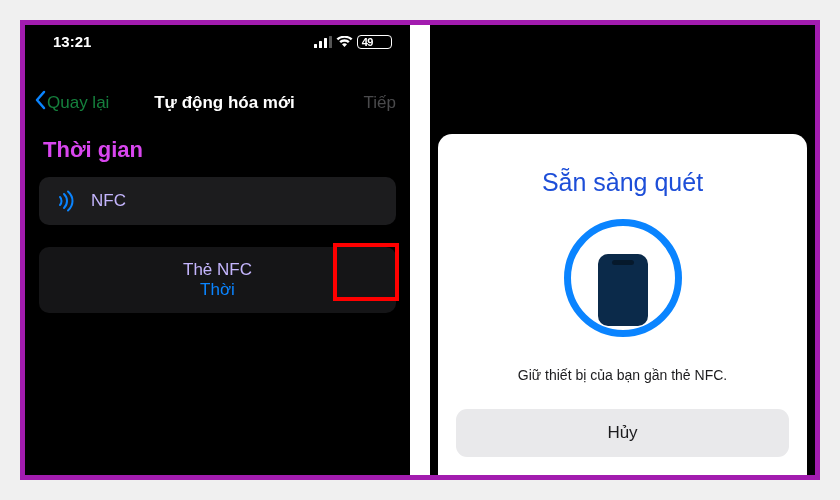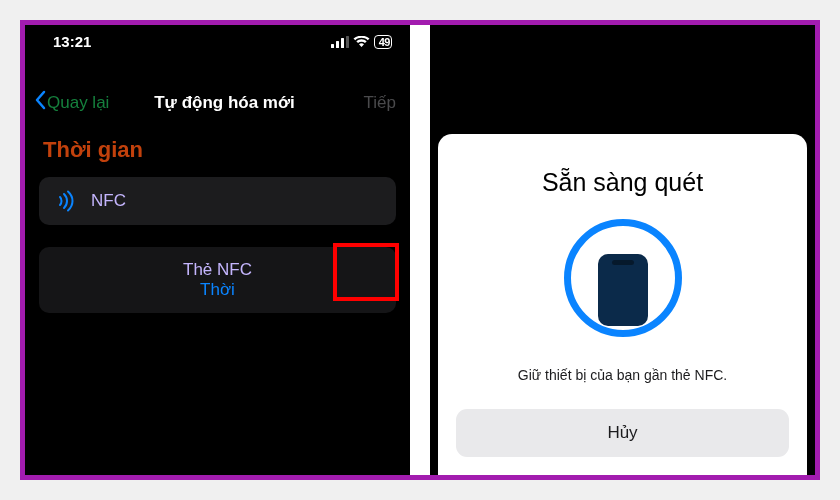--- a/index.html
+++ b/index.html
@@ -35,39 +35,39 @@
     padding: 8px 18px 4px 28px;
     color: #fff;
     font-size: 15px;
     font-weight: 600;
   }
   .status-right { display: flex; align-items: center; gap: 4px; }
   .status-right svg { display: block; }
   .battery-box {
     display: inline-flex; align-items: center;
     border: 1px solid #fff; border-radius: 4px;
-    padding: 1px 1px 1px 4px; font-size: 11px; font-weight: 700;
+    padding: 1px 18px 1px 4px; font-size: 11px; font-weight: 700;
     position: relative; height: 14px; line-height: 12px;
   }
   .battery-pct { letter-spacing: -0.5px; }
   .nav-bar {
     display: flex;
     align-items: center;
     justify-content: space-between;
     padding: 14px 14px 12px 8px;
     border-bottom: 0;
     margin-top: 22px;
   }
   .nav-back { display: flex; align-items: center; color: #15803d; font-size: 17px; }
   .nav-back svg { margin-right: 0; }
   .nav-title { color: #fff; font-size: 17px; font-weight: 600; text-align: center; flex: 1; }
   .nav-next { color: #4a4a4c; font-size: 17px; text-align: right; width: 70px; }
   .nav-back-wrap { width: 90px; display:flex; align-items:center; }
   .section-title {
-    color: #c2410c; font-size: 22px; font-weight: 700;
+    color: #d946ef; font-size: 22px; font-weight: 700;
     padding: 10px 18px 14px 18px;
   }
   .cell {
     background: #1c1c1e;
     margin: 0 14px 22px 14px;
     border-radius: 10px;
     padding: 13px 16px;
     display: flex;
     align-items: center;
     color: #fff;
@@ -86,21 +86,21 @@
   
   .phone2-bg { width:100%; height:100%; background:#000; display:flex; flex-direction:column; justify-content:flex-end; }
   .sheet {
     background: #fff;
     border-radius: 14px 14px 0 0;
     margin: 0 8px 0 8px;
     padding: 34px 18px 18px 18px;
     display: flex; flex-direction: column; align-items: center;
   }
   .sheet-title {
-    font-size: 25px; color: #000000; font-weight: 400; margin-bottom: 22px;
+    font-size: 25px; color: #1d4ed8; font-weight: 400; margin-bottom: 22px;
   }
   .scan-circle {
     width: 118px; height: 118px; border: 7px solid #0a84ff; border-radius: 50%;
     display:flex; align-items:center; justify-content:center; margin-bottom: 30px;
   }
   .scan-phone {
     width: 50px; height: 72px; background: #0b2a4a; border-radius: 10px;
     position: relative;
     transform: translateY(10px);
   }

